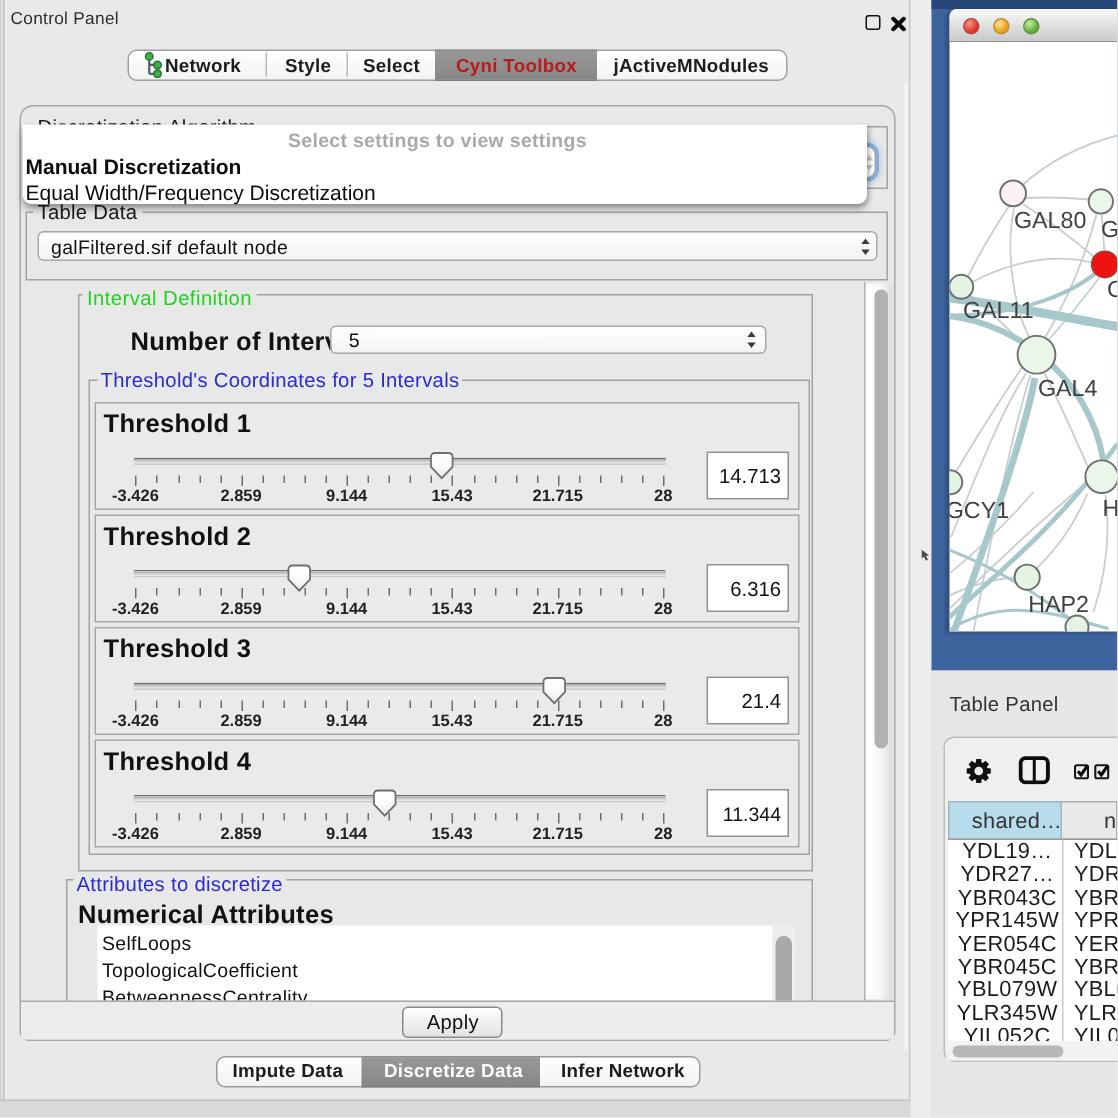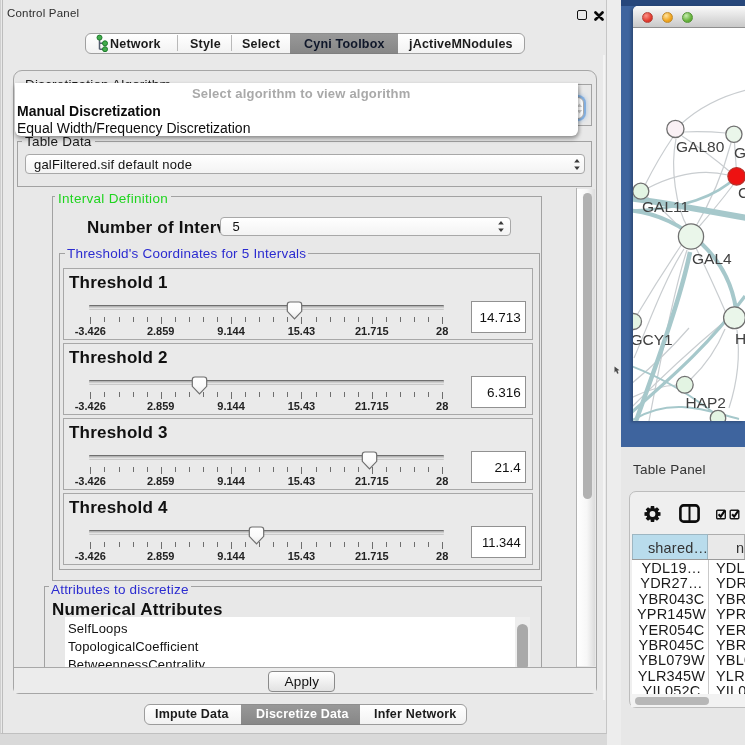--- a/index.html
+++ b/index.html
@@ -35,21 +35,21 @@
   <div style="left:230.5px;top:35px;width:1px;height:16px;background:#b9b9b9;"></div>
   <svg style="left:95px;top:34px;" width="13" height="18" viewBox="0 0 13 18">
     <path d="M4.5 5 V15.2 M4.5 9.3 H9.5 M4.5 15.2 H9.5" fill="none" stroke="#535d6e" stroke-width="1.5"></path>
     <circle cx="4.5" cy="3.6" r="2.5" fill="#41ad4b" stroke="#1f7a2d" stroke-width="1"></circle>
     <circle cx="10" cy="9.3" r="2.5" fill="#41ad4b" stroke="#1f7a2d" stroke-width="1"></circle>
     <circle cx="10" cy="15.2" r="2.5" fill="#41ad4b" stroke="#1f7a2d" stroke-width="1"></circle>
   </svg>
   <div class="txt seg" style="left:110px;top:37px;">Network</div>
   <div class="txt seg" style="left:190px;top:37px;">Style</div>
   <div class="txt seg" style="left:242px;top:37px;">Select</div>
-  <div class="txt seg" style="left:304px;top:37px;color:#0f172a;">Cyni Toolbox</div>
+  <div class="txt seg" style="left:304px;top:37px;color:#b91c1c;">Cyni Toolbox</div>
   <div class="txt seg" style="left:409px;top:37px;">jActiveMNodules</div>
 
   <div style="left:13px;top:70px;width:584px;height:624px;background:#e8e8e8;border:1px solid #a6a6a6;border-radius:9px 9px 6px 6px;"></div>
 
   <div class="group" style="left:22px;top:83.5px;width:570px;height:42px;"></div>
   <div class="txt gt" style="left:22px;top:77px;color:#1a1a1a;">Discretization Algorithm</div>
   <div class="combo" style="left:28px;top:97px;width:556px;height:22px;border-radius:6px;box-shadow:0 0 0 2px rgba(105,160,220,.7),0 0 4px 2.5px rgba(105,160,220,.45);">
   </div>
   <svg style="left:576px;top:103px;" width="7" height="11" viewBox="0 0 7 11">
     <path d="M3.5 0.5 L6.2 4 H0.8 Z" fill="#c9c9c9"></path>
@@ -285,21 +285,21 @@
   <div style="left:268.4px;top:671.4px;width:67px;height:20.2px;background:linear-gradient(#ffffff,#e2e2e2);border:1px solid #8a8a8a;border-radius:4px;"></div>
   <div class="txt" style="left:284.5px;top:674px;font-size:13.5px;color:#111;letter-spacing:.2px;">Apply</div>
 
   <div style="left:143.5px;top:704px;width:323px;height:20.5px;background:linear-gradient(#ffffff,#f2f2f2);border:1px solid #9c9c9c;border-radius:6px;"></div>
   <div style="left:240.5px;top:704px;width:119px;height:20.5px;background:linear-gradient(#989898,#878787);border-top:1px solid #8e8e8e;border-bottom:1px solid #7f7f7f;"></div>
   <div class="txt seg" style="left:155px;top:707px;">Impute Data</div>
   <div class="txt seg" style="left:256px;top:707px;color:#fff;">Discretize Data</div>
   <div class="txt seg" style="left:374px;top:707px;">Infer Network</div>
 
   <div style="left:15px;top:83px;width:563px;height:53px;background:#fff;border-radius:0 0 6px 6px;box-shadow:0 3px 5px rgba(0,0,0,.32),2px 1px 3px rgba(0,0,0,.12);z-index:30;"></div>
-  <div class="txt" style="z-index:31;left:192px;top:86px;font-size:13px;font-weight:bold;color:#a9a9a9;letter-spacing:.2px;">Select algorithm to view algorithm</div>
+  <div class="txt" style="z-index:31;left:192px;top:86px;font-size:13px;font-weight:bold;color:#a9a9a9;letter-spacing:.2px;">Select settings to view settings</div>
   <div class="txt" style="z-index:31;left:17px;top:102.5px;font-size:14px;font-weight:bold;color:#0c0c0c;letter-spacing:0;">Manual Discretization</div>
   <div class="txt" style="z-index:31;left:17px;top:119.5px;font-size:14px;color:#0c0c0c;letter-spacing:0;">Equal Width/Frequency Discretization</div>
 
   <div style="left:621px;top:0;width:124px;height:447px;background:#3e649e;"></div>
   <div style="left:621px;top:0;width:124px;height:6px;background:#27477b;"></div>
 
   <div style="left:633px;top:6px;width:112px;height:415px;background:#fff;border-radius:5px 0 0 0;box-shadow:-2px 1px 3px rgba(0,0,0,.25);"></div>
   <div style="left:633px;top:6px;width:112px;height:22px;background:linear-gradient(#fafafa,#c9c9c9);border-bottom:1px solid #8f8f8f;border-radius:5px 0 0 0;"></div>
   <div style="left:641.5px;top:11.5px;width:11px;height:11px;border-radius:50%;background:radial-gradient(circle at 35% 30%,#fa9288,#e23c30 60%,#c2211a);border:1px solid #b5443c;"></div>
   <div style="left:661.5px;top:11.5px;width:11px;height:11px;border-radius:50%;background:radial-gradient(circle at 35% 30%,#fde3a0,#f0a41d 60%,#d98e11);border:1px solid #c08b2d;"></div>

